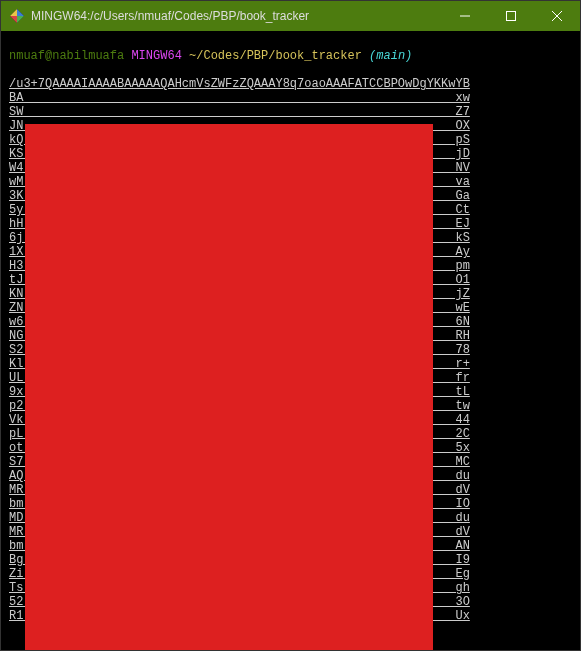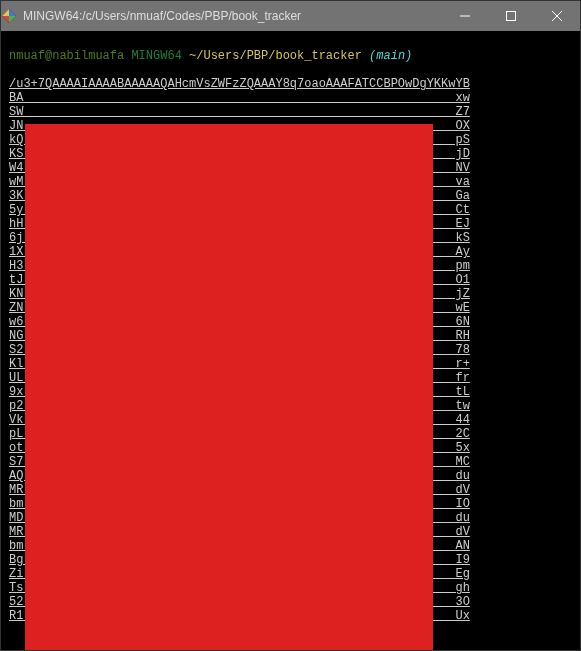--- a/index.html
+++ b/index.html
@@ -7,26 +7,26 @@
       width: 581px;
       height: 651px;
       background: #000;
       font-family: Consolas, 'Courier New', monospace;
       font-size: 12px;
       overflow: hidden;
       border: 1px solid #333;
     }
     .titlebar {
       height: 30px;
-      background: #737373;
+      background: #4d7c0f;
       display: flex;
       align-items: center;
       justify-content: space-between;
       color: #fff;
-      padding-left: 0;
+      padding-left: 8px;
     }
     .titlebar-left {
       display: flex;
       align-items: center;
       gap: 6px;
     }
     .title-text {
       font-family: 'Segoe UI', sans-serif;
       font-size: 12px;
       color: #ddd;
@@ -50,21 +50,21 @@
       position: relative;
     }
     .terminal {
       padding: 4px 8px;
       color: #ccc;
       line-height: 14px;
       white-space: pre;
       position: relative;
     }
     .green { color: #4d7c0f; }
-    .magenta { color: #15803d; }
+    .magenta { color: #d946ef; }
     .gold { color: #d6c35a; }
     .cyan { color: #49d8d8; font-style: italic; }
     .prompt-sym { color: #ccc; }
     .output-line { color: #ccc; text-decoration: underline; }
     .redaction {
       position: absolute;
       background: #dd2020;
       left: 24px;
       top: 93px;
       width: 408px;
@@ -101,16 +101,16 @@
     <div class="win-btn close-btn">
       <svg width="10" height="10" viewBox="0 0 10 10">
           <line x1="0" y1="0" x2="10" y2="10" stroke="#fff" stroke-width="1"></line>
           <line x1="10" y1="0" x2="0" y2="10" stroke="#fff" stroke-width="1"></line>
         </svg>
     </div>
   </div>
 </div>
 
 <div class="terminal">
-<div><span class="green">nmuaf@nabilmuafa</span> <span class="magenta">MINGW64</span> <span class="gold">~/Users/PBP/book_tracker</span> <span class="cyan">(main)</span></div>
+<div><span class="green">nmuaf@nabilmuafa</span> <span class="magenta">MINGW64</span> <span class="gold">~/Codes/PBP/book_tracker</span> <span class="cyan">(main)</span></div>
 <div id="output"><div class="output-line">/u3+7QAAAAIAAAABAAAAAQAHcmVsZWFzZQAAAY8q7oaoAAAFATCCBPOwDgYKKwYB</div><div class="output-line">BA                                                            xw</div><div class="output-line">SW                                                            Z7</div><div class="output-line">JN                                                            OX</div><div class="output-line">kQ                                                            pS</div><div class="output-line">KS                                                            jD</div><div class="output-line">W4                                                            NV</div><div class="output-line">wM                                                            va</div><div class="output-line">3K                                                            Ga</div><div class="output-line">5y                                                            Ct</div><div class="output-line">hH                                                            EJ</div><div class="output-line">6j                                                            kS</div><div class="output-line">1X                                                            Ay</div><div class="output-line">H3                                                            pm</div><div class="output-line">tJ                                                            O1</div><div class="output-line">KN                                                            jZ</div><div class="output-line">ZN                                                            wE</div><div class="output-line">w6                                                            6N</div><div class="output-line">NG                                                            RH</div><div class="output-line">S2                                                            78</div><div class="output-line">Kl                                                            r+</div><div class="output-line">UL                                                            fr</div><div class="output-line">9x                                                            tL</div><div class="output-line">p2                                                            tw</div><div class="output-line">Vk                                                            44</div><div class="output-line">pL                                                            2C</div><div class="output-line">ot                                                            5x</div><div class="output-line">S7                                                            MC</div><div class="output-line">AQ                                                            du</div><div class="output-line">MR                                                            dV</div><div class="output-line">bm                                                            IO</div><div class="output-line">MD                                                            du</div><div class="output-line">MR                                                            dV</div><div class="output-line">bm                                                            AN</div><div class="output-line">Bg                                                            I9</div><div class="output-line">Zi                                                            Eg</div><div class="output-line">Ts                                                            gh</div><div class="output-line">52                                                            3O</div><div class="output-line">R1                                                            Ux</div></div>
 <div class="redaction"></div>
 </div>
 
 </body></html>

